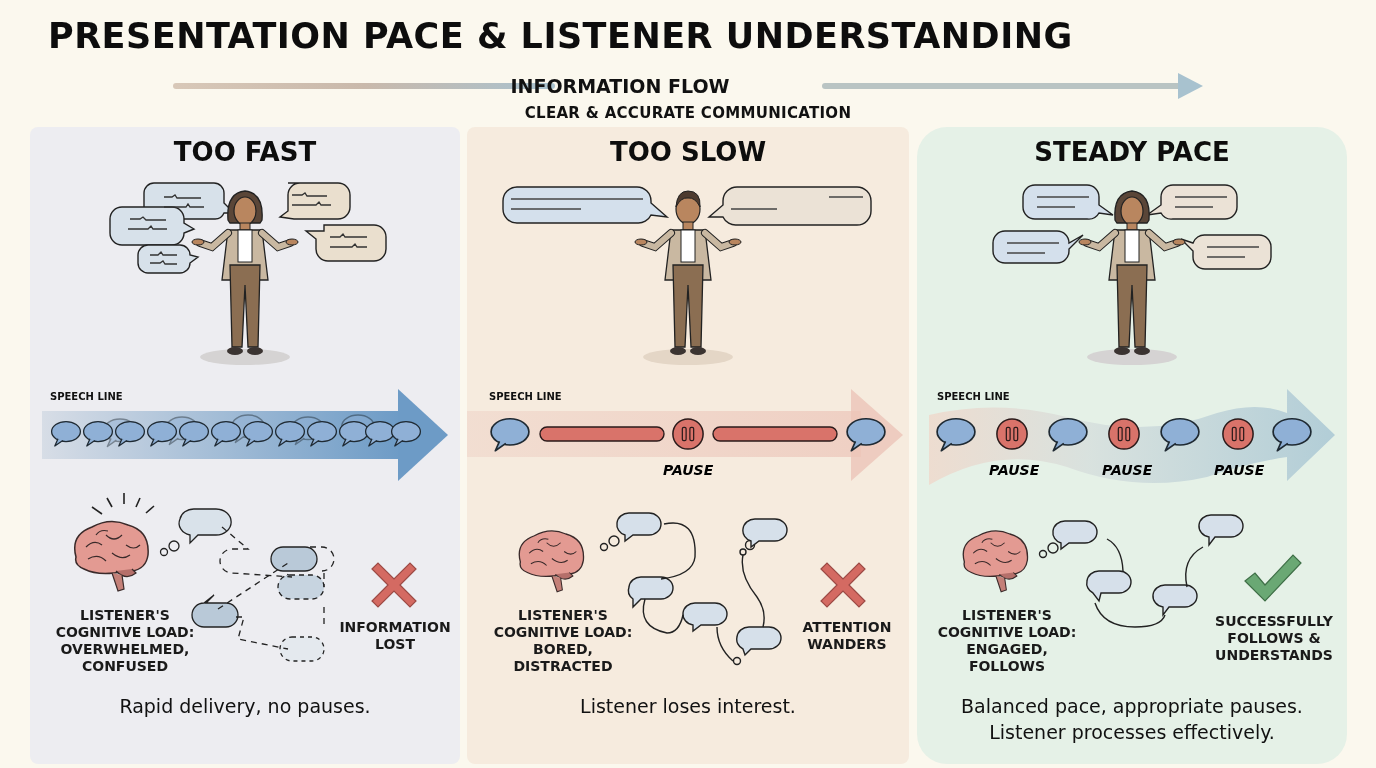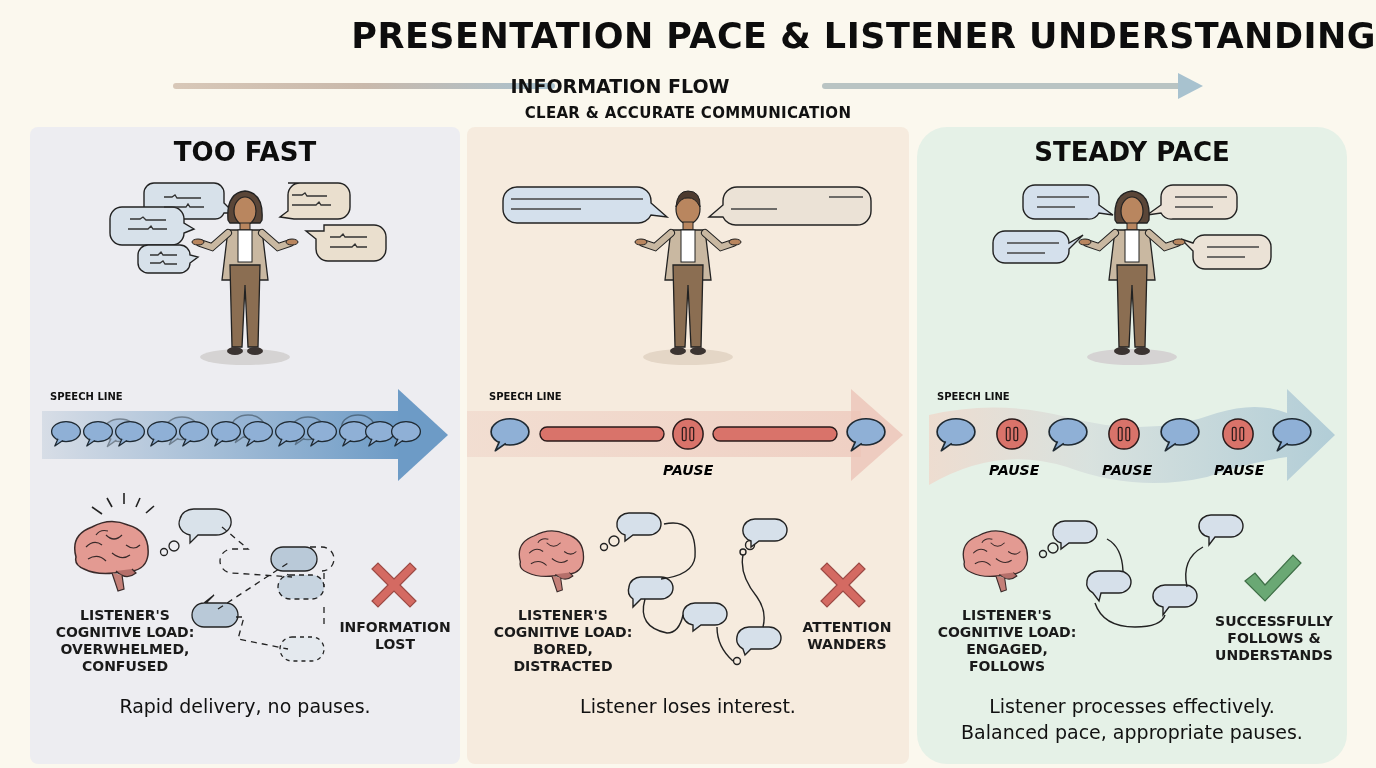--- a/index.html
+++ b/index.html
@@ -1,18 +1,18 @@
 <!DOCTYPE html>
 <html><head>
 <meta charset="utf-8">
 <style>
   * { box-sizing: border-box; margin: 0; padding: 0; }
   html, body { width: 1376px; height: 768px; overflow: hidden; }
   body { background: #fbf8ee; font-family: "DejaVu Sans", sans-serif; color: #111; position: relative; }
-  .title { position: absolute; left: 0; top: 16px; width: 1376px; text-align: right; font-weight: 900; font-size: 35px; letter-spacing: 0.5px; color: #0d0d0d; font-family: "DejaVu Sans", sans-serif; }
+  .title { position: absolute; left: 0; top: 16px; width: 1376px; text-align: left; font-weight: 900; font-size: 35px; letter-spacing: 0.5px; color: #0d0d0d; font-family: "DejaVu Sans", sans-serif; padding-left: 48px; }
   .flow { position: absolute; left: 0; top: 70px; width: 1376px; height: 50px; }
   .flow-label { position: absolute; left: 0; width: 1240px; text-align: center; font-weight: 700; font-size: 19px; top: 5px; }
   .flow-sub { position: absolute; left: 0; width: 1376px; text-align: center; font-size: 15px; top: 34px; font-weight: 600; letter-spacing: 0.3px;}
   .panel { position: absolute; top: 127px; height: 637px; border-radius: 8px; }
   .p1 { left: 30px; width: 430px; background: #ededf1; }
   .p2 { left: 467px; width: 442px; background: #f6ebde; }
   .p3 { left: 917px; width: 430px; background: #e5f1e7; border-radius: 30px; }
   .panel-title { position: absolute; top: 10px; left: 0; width: 100%; text-align: center; font-weight: 900; font-size: 26px; color: #0d0d0d; }
   .panel svg.art { position: absolute; left: 0; top: 0; }
   .lbl { position: absolute; font-weight: 800; font-size: 14px; text-align: center; line-height: 17px; color: #1a1a1a; }
@@ -194,20 +194,21 @@
   <div class="lbl" style="left:300px;top:492px;width:130px">
     <div>INFORMATION</div>
       <div>LOST</div>
   </div>
   <div class="summary">
     <div>Rapid delivery, no pauses.</div>
   </div>
 </div>
 
 <div class="panel p2">
+  <div class="panel-title">TOO SLOW</div>
   <svg class="art" width="442" height="637">
     <g stroke="#222" stroke-width="1.4">
       <path d="M50 60 h120 a14 14 0 0 1 14 14 v2 l16 14 l-16 -2 a14 14 0 0 1 -14 8 h-120 a14 14 0 0 1 -14 -14 v-8 a14 14 0 0 1 14 -14z" fill="#d4e0ec"></path>
       <path d="M270 60 h120 a14 14 0 0 1 14 14 v10 a14 14 0 0 1 -14 14 h-120 a14 14 0 0 1 -14 -8 l-14 0 l14 -12 v-4 a14 14 0 0 1 14 -14z" fill="#ebe2d6"></path>
       <g stroke="#444" stroke-width="1.3">
           <path d="M44 72 h132 M44 82 h70 M264 82 h46 M362 70 h34"></path>
         </g>
     </g>
     <use href="#person-m" x="166" y="58" width="110" height="180"></use>
     <g>
@@ -301,16 +302,16 @@
       <div>COGNITIVE LOAD:</div>
     <div>ENGAGED,</div>
       <div>FOLLOWS</div>
   </div>
   <div class="lbl" style="left:292px;top:486px;width:130px">
     <div>SUCCESSFULLY</div>
       <div>FOLLOWS &amp;</div>
       <div>UNDERSTANDS</div>
   </div>
   <div class="summary">
-    <div>Listener processes effectively.</div>
-      <div>Balanced pace, appropriate pauses.</div>
+    <div>Balanced pace, appropriate pauses.</div>
+      <div>Listener processes effectively.</div>
   </div>
 </div>
 
 </body></html>

